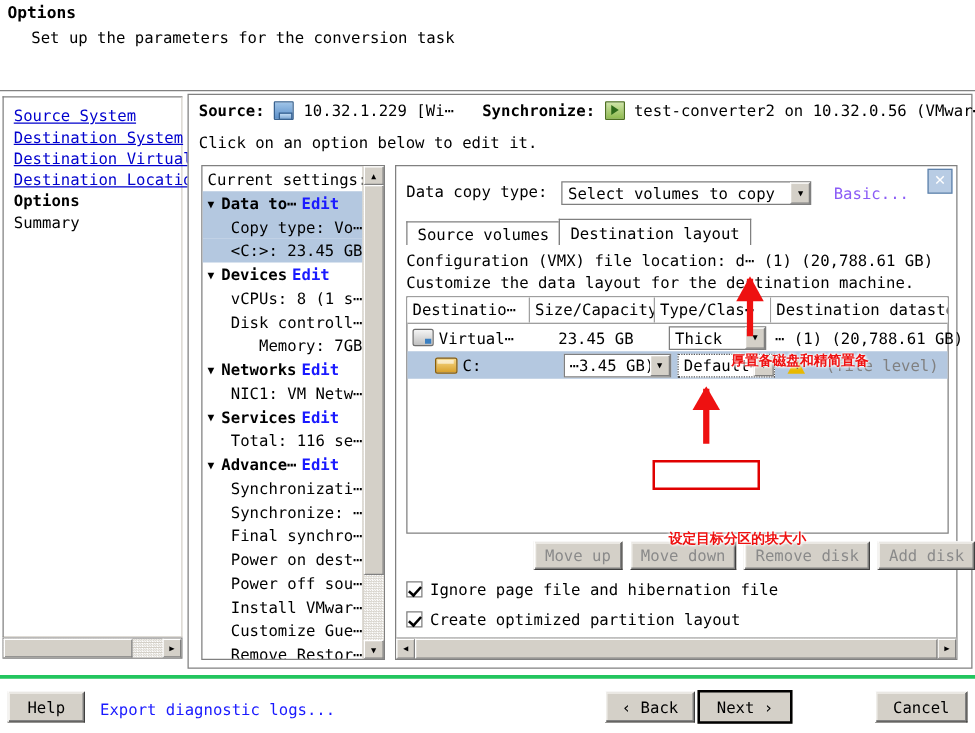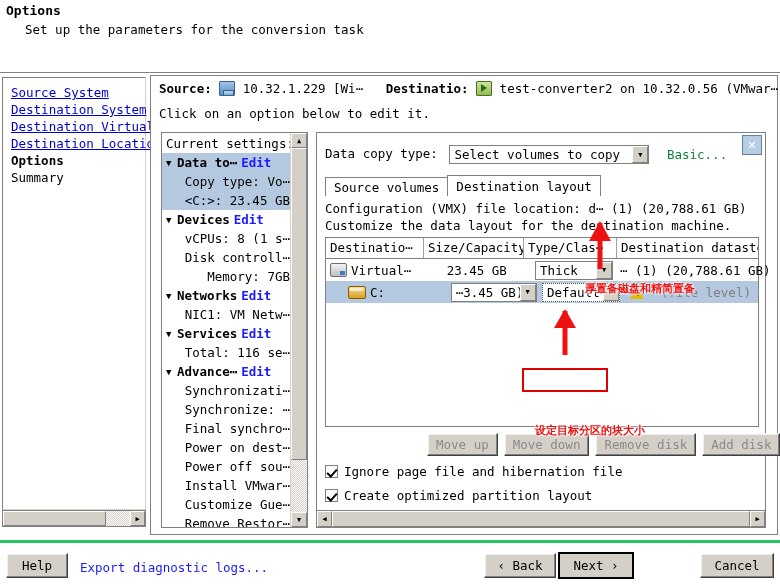--- a/index.html
+++ b/index.html
@@ -295,21 +295,21 @@
     background: #d4d0c8;
     border: 1px solid #ffffff;
     border-right-color: #808080;
     border-bottom-color: #808080;
     box-sizing: border-box;
     display: flex; align-items: center; justify-content: center;
     font-size: 7px;
     flex: none;
   }
   #basic-link {
-    color: #15803d;
+    color: #8b5cf6;
     margin-left: 10px;
     font-size: 12.5px;
     cursor: pointer;
     vertical-align: middle;
   }
 
   
   #tabs {
     position: absolute;
     left: 8px; top: 42px;
@@ -604,21 +604,21 @@
     <div class="sb-btn">▶</div>
   </div>
 
   <div id="main-panel">
 
     <div id="src-dest-bar">
       <b>Source:</b>
       <span class="mini-icon icon-monitor"></span>
       <span>10.32.1.229 [Wi⋯</span>
       &nbsp;
-      <b>Destinatio:</b>
+      <b>Synchronize:</b>
       <span class="mini-icon icon-vm"></span>
       <span>test-converter2 on 10.32.0.56 (VMwar⋯</span>
     </div>
 
     <div id="hint-line">Click on an option below to edit it.</div>
 
     <div id="settings-panel">
       <div id="tree-area">
         <div class="tree-row header-row">Current settings:</div>
 

